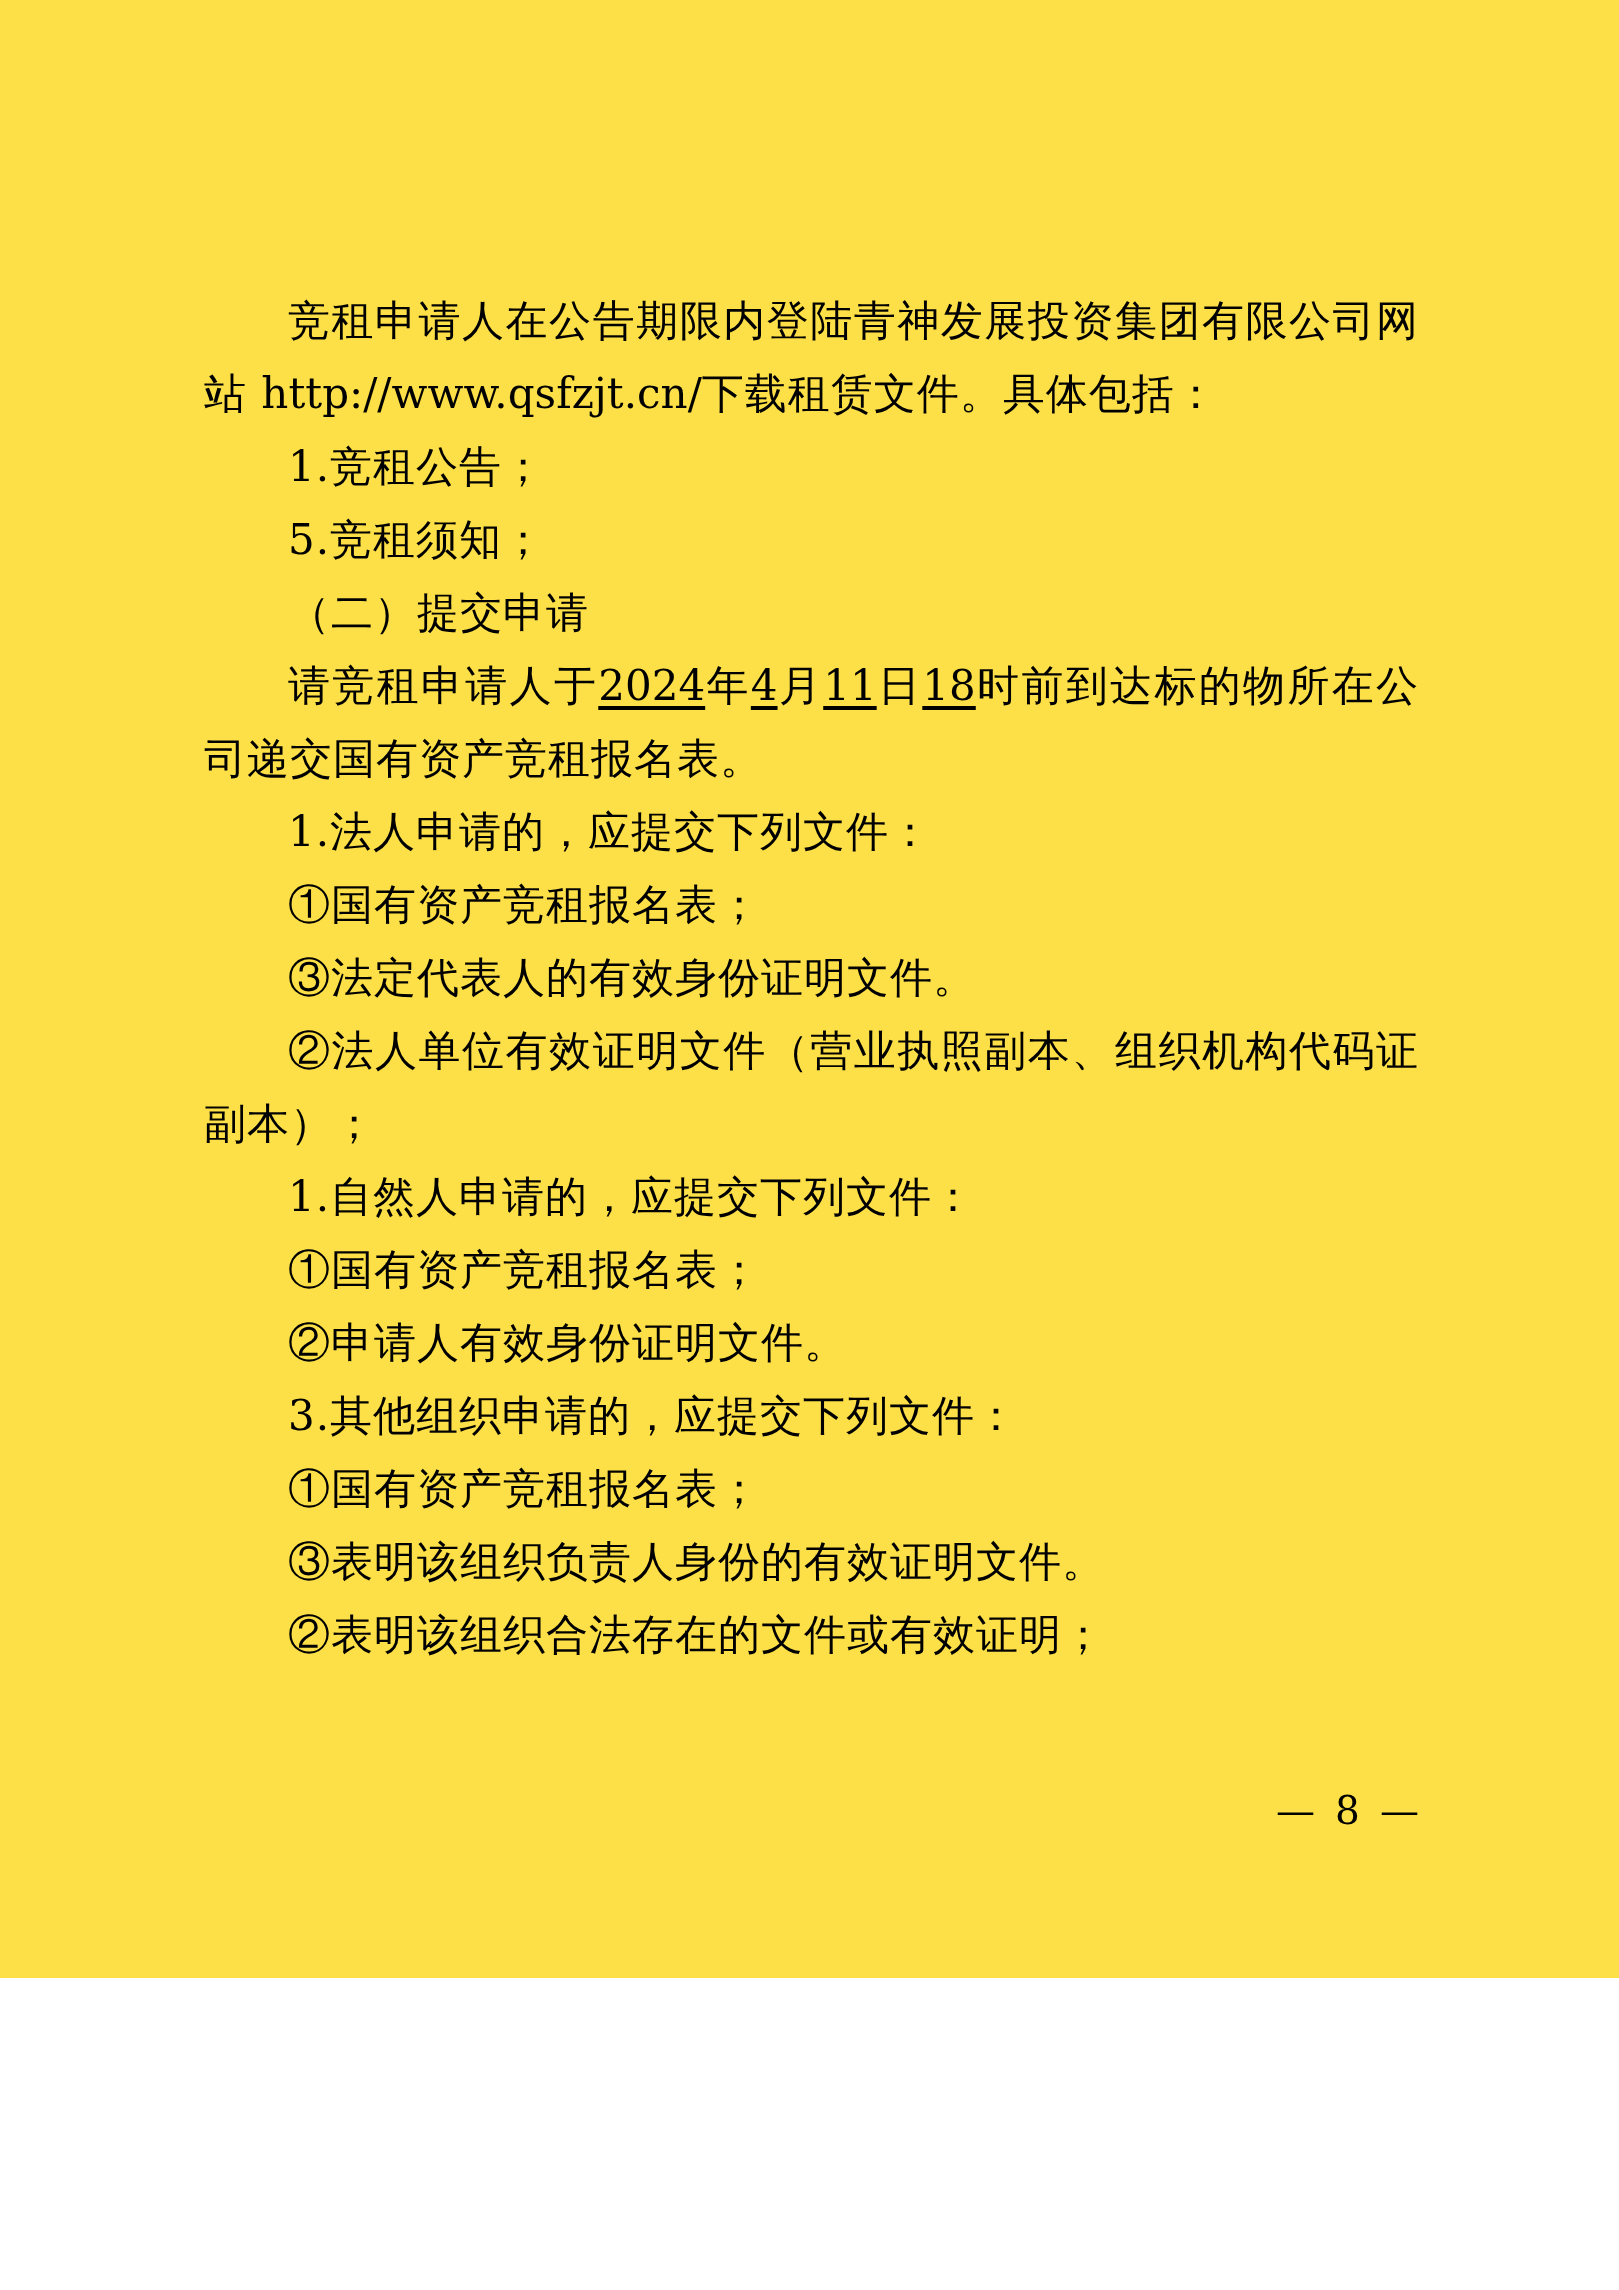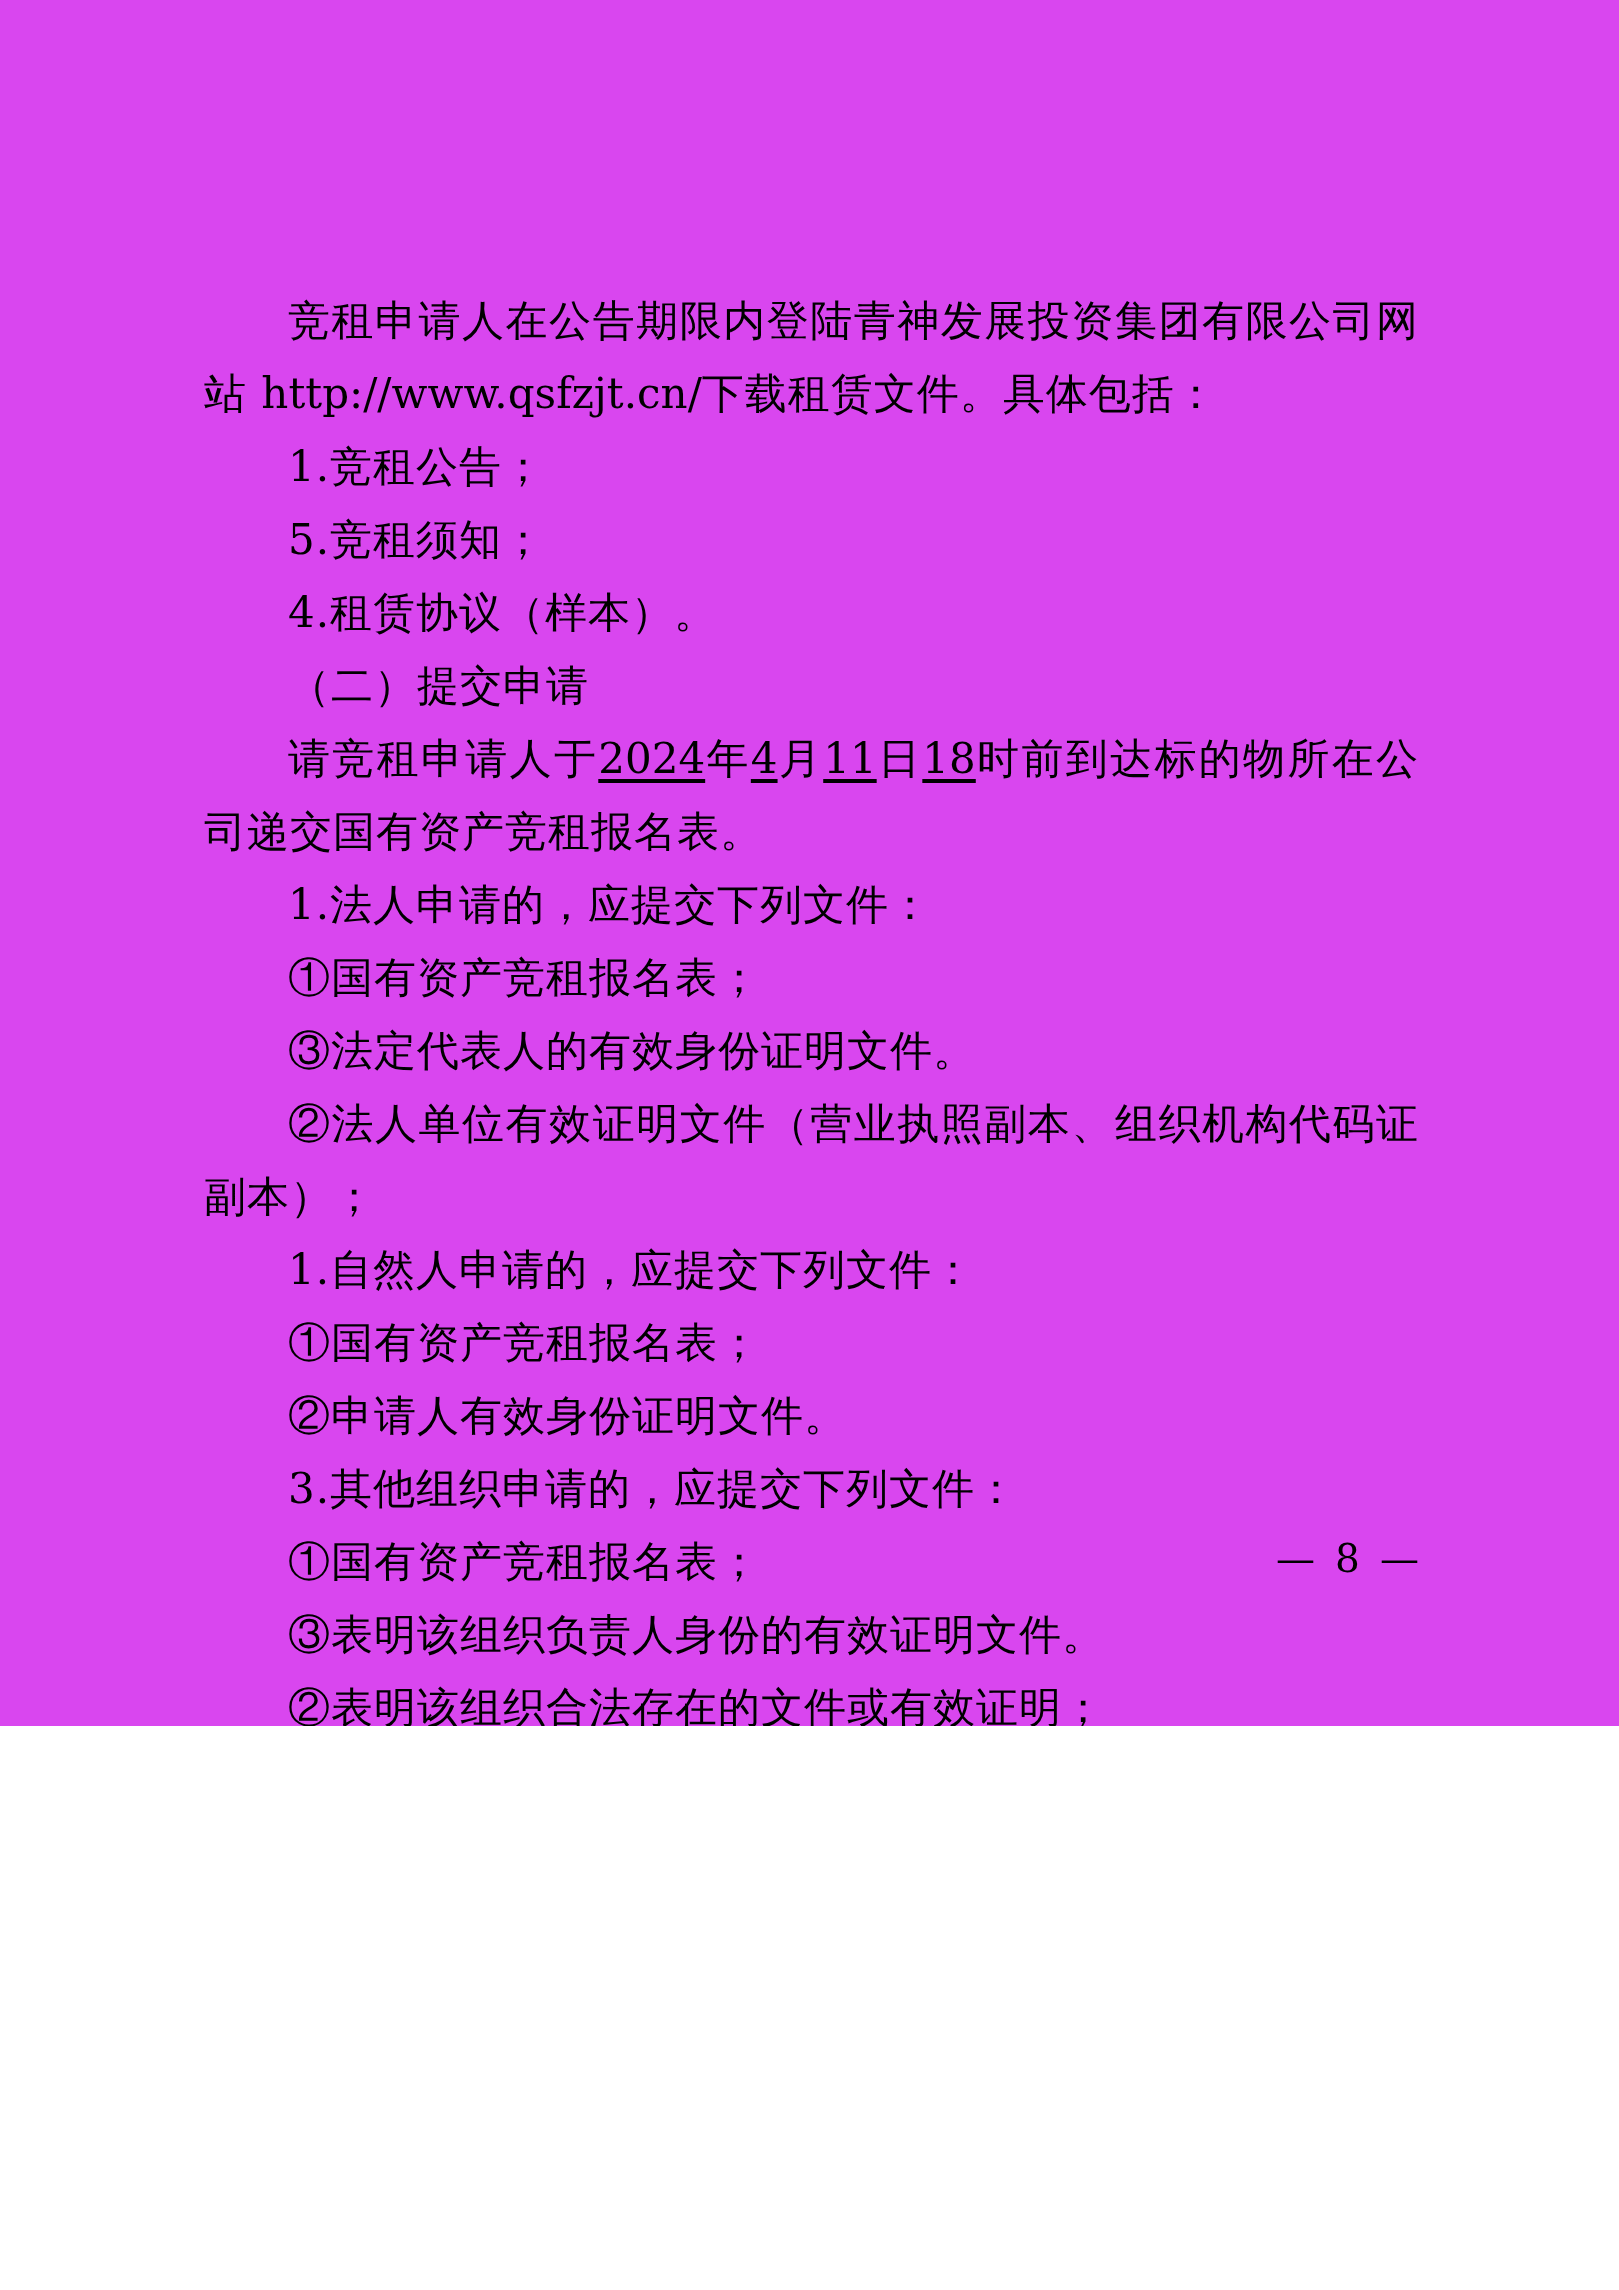--- a/index.html
+++ b/index.html
@@ -7,22 +7,22 @@
     padding: 0;
     background: #ffffff;
   }
   body {
     font-family: "DejaVu Serif", "Liberation Serif", serif;
     color: #000000;
   }
   .page {
     position: relative;
     width: 1619px;
-    height: 1726px;
-    background: #d946ef;
+    height: 1978px;
+    background: #fde047;
     box-sizing: border-box;
     overflow: hidden;
   }
   .content {
     position: absolute;
     left: 204px;
     top: 284px;
     width: 1215px;
   }
   .para {
@@ -53,21 +53,20 @@
   }
 </style>
 </head>
 <body>
 
 <div class="page">
   <div class="content" id="body-container">
       <div class="para indent"><span>竞租申请人在公告期限内登陆青神发展投资集团有限公司网站 </span><span class="latin">http://www.qsfzjt.cn/</span><span>下载租赁文件。具体包括：</span></div>
       <div class="para indent"><span>1.竞租公告；</span></div>
       <div class="para indent"><span>5.竞租须知；</span></div>
-      <div class="para indent"><span>4.租赁协议（样本）。</span></div>
       <div class="para indent"><span>（二）提交申请</span></div>
       <div class="para indent"><span>请竞租申请人于</span><span class="latin u">2024</span><span>年</span><span class="latin u">4</span><span>月</span><span class="latin u">11</span><span>日</span><span class="latin u">18</span><span>时前到达标的物所在公司递交国有资产竞租报名表。</span></div>
       <div class="para indent"><span>1.法人申请的，应提交下列文件：</span></div>
       <div class="para indent"><span>①国有资产竞租报名表；</span></div>
       <div class="para indent"><span>③法定代表人的有效身份证明文件。</span></div>
       <div class="para indent"><span>②法人单位有效证明文件（营业执照副本、组织机构代码证副本）；</span></div>
       <div class="para indent"><span>1.自然人申请的，应提交下列文件：</span></div>
       <div class="para indent"><span>①国有资产竞租报名表；</span></div>
       <div class="para indent"><span>②申请人有效身份证明文件。</span></div>
       <div class="para indent"><span>3.其他组织申请的，应提交下列文件：</span></div>

